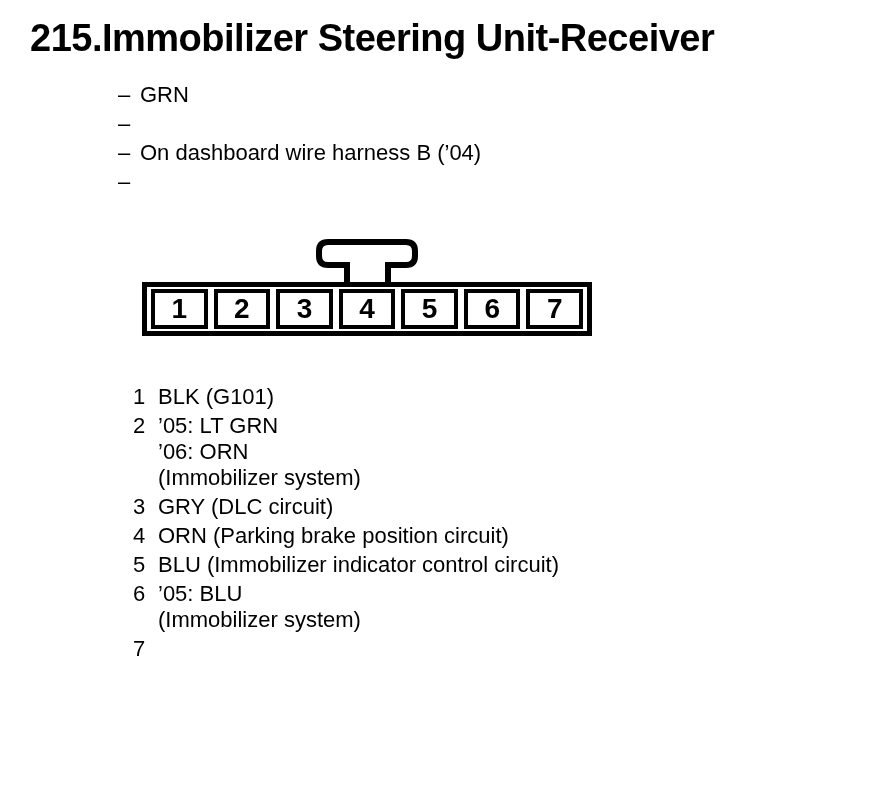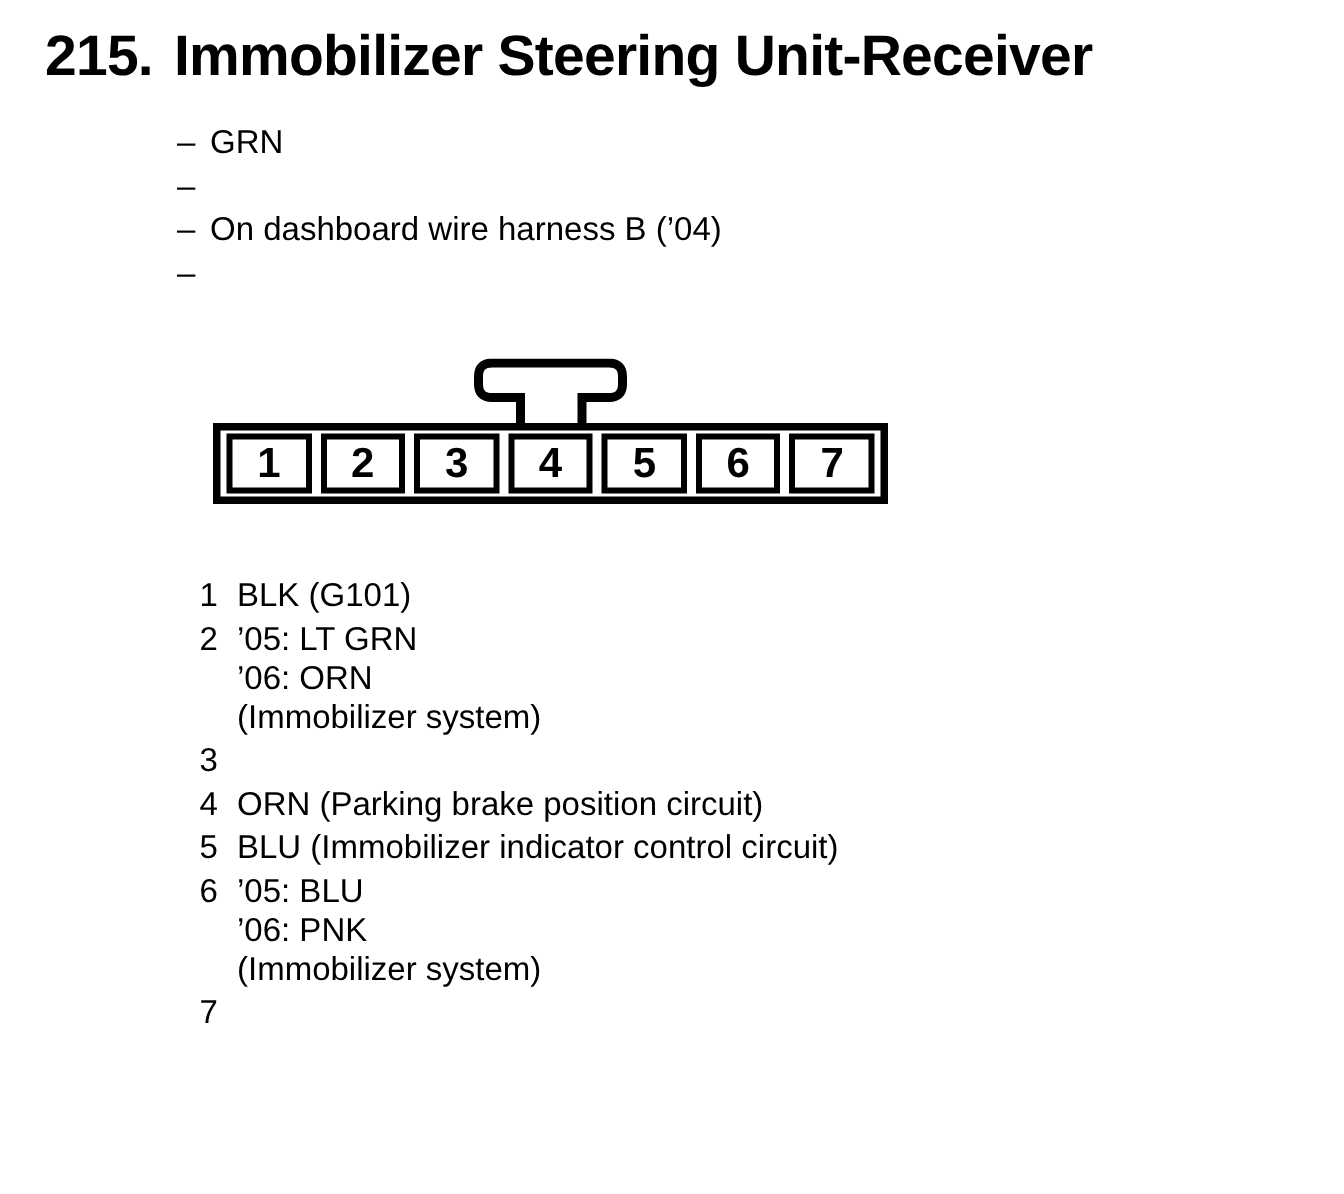--- a/index.html
+++ b/index.html
@@ -13,21 +13,20 @@
     position: relative;
     width: 896px;
     height: 796px;
     background: #ffffff;
     overflow: hidden;
   }
   
   .title-row {
     display: flex;
     align-items: baseline;
-    gap: 14px;
     margin: 18px 0 0 30px;
     font-size: 38px;
     font-weight: bold;
     letter-spacing: -0.5px;
     line-height: 40px;
     white-space: nowrap;
   }
   
   .details {
     list-style: none;
@@ -146,41 +145,43 @@
       <span class="pin-num">2</span>
       <span class="pin-lines">
         <div>’05: LT GRN</div>
         <div>’06: ORN</div>
         <div>(Immobilizer system)</div>
       </span>
     </div>
 
     <div class="pin-row">
       <span class="pin-num">3</span>
+      <span class="pin-lines">
+        <div>GRY (DLC circuit)</div>
+      </span>
     </div>
 
     <div class="pin-row">
       <span class="pin-num">4</span>
       <span class="pin-lines">
         <div>ORN (Parking brake position circuit)</div>
       </span>
     </div>
 
     <div class="pin-row">
       <span class="pin-num">5</span>
       <span class="pin-lines">
         <div>BLU (Immobilizer indicator control circuit)</div>
       </span>
     </div>
 
     <div class="pin-row">
       <span class="pin-num">6</span>
       <span class="pin-lines">
         <div>’05: BLU</div>
-        <div>’06: PNK</div>
         <div>(Immobilizer system)</div>
       </span>
     </div>
 
     <div class="pin-row">
       <span class="pin-num">7</span>
     </div>
 
   </div>
 </div>

